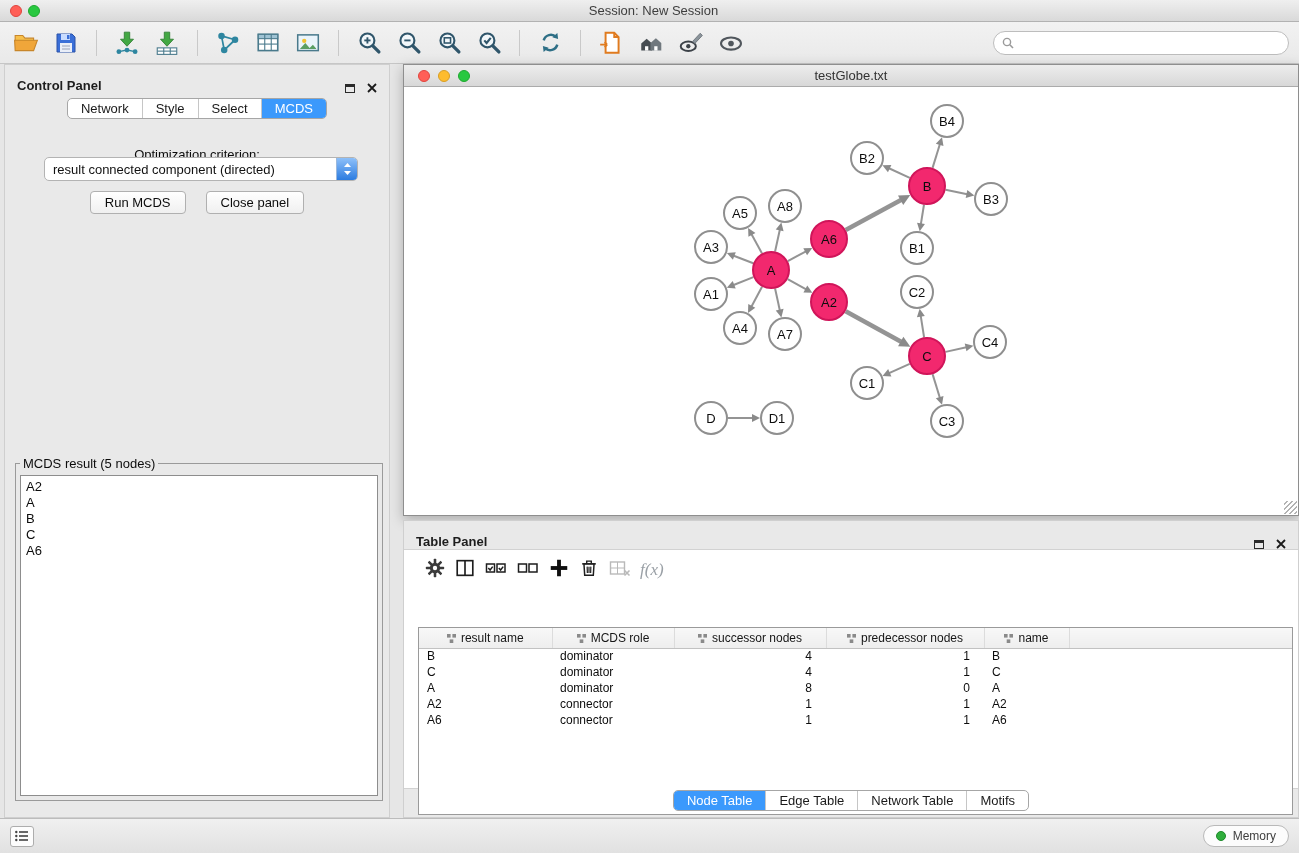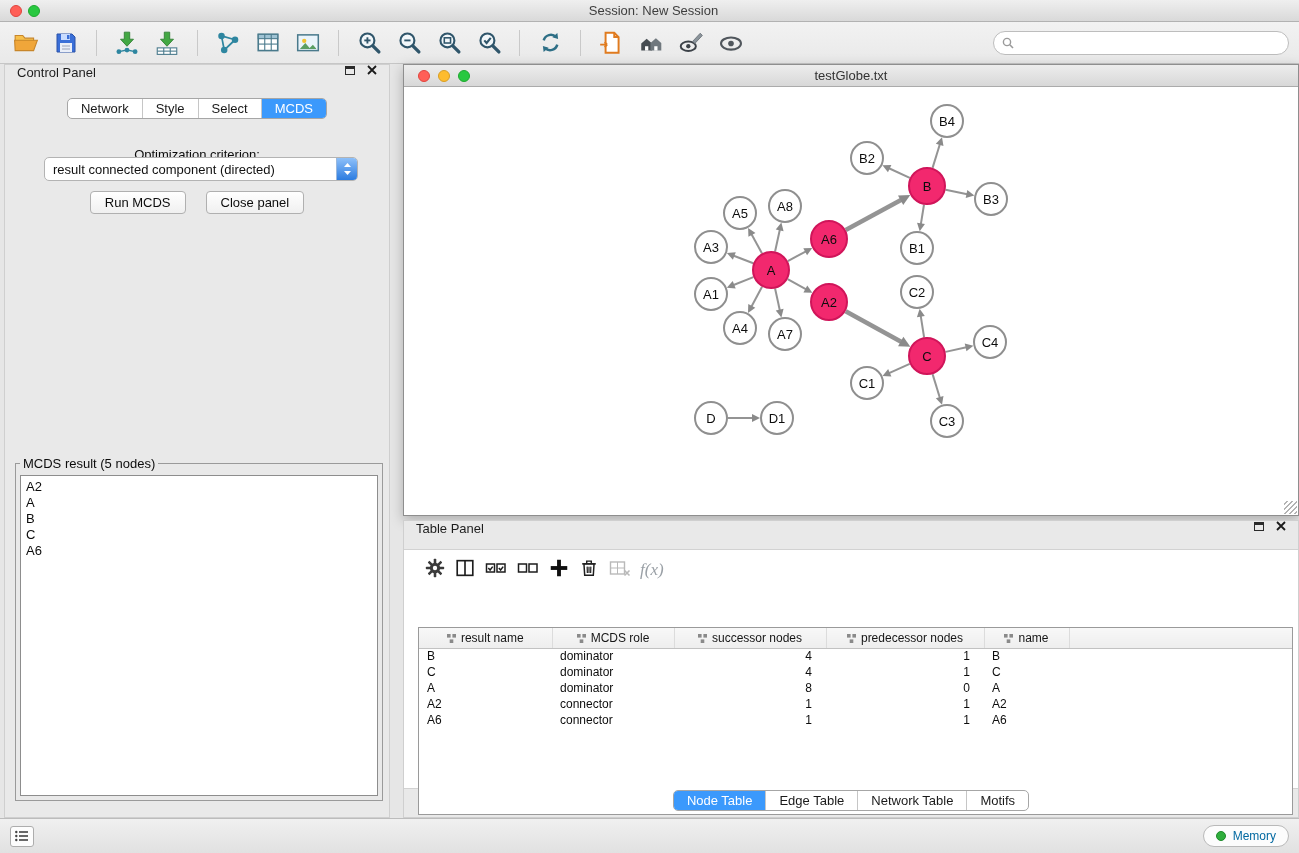--- a/index.html
+++ b/index.html
@@ -21,21 +21,21 @@
   .toolbar { position:absolute; top:22px; left:0; right:0; height:42px;
     background:linear-gradient(#f2f2f2,#e9e9e9); border-bottom:1px solid #c6c6c6;
     display:flex; align-items:center; padding:0 10px; gap:8px; }
   .tb-btn { width:32px; height:32px; display:flex; align-items:center; justify-content:center; border-radius:4px; }
   .tb-sep { width:1px; height:26px; background:#c9c9c9; margin:0 6px; }
   .search-wrap { margin-left:auto; display:flex; align-items:center; background:#fff;
     border:1px solid #bdbdbd; border-radius:12px; height:24px; width:296px; padding:0 8px; gap:5px; }
   .search-wrap input { border:none; outline:none; flex:1; font-size:12px; font-family:inherit; background:transparent; }
 
   
-  .panel-header { height:28px; display:flex; align-items:flex-start; padding:0 12px; font-size:13px; color:#1d1d1d; }
+  .panel-header { height:28px; display:flex; align-items:flex-end; padding:0 12px; font-size:13px; color:#1d1d1d;font-weight:bold; }
   .hdr-icons { margin-left:auto; display:flex; gap:12px; align-items:center; }
   .float-ico { width:10px; height:9px; border:1px solid #2a2a2a; border-top:3px solid #2a2a2a; display:inline-block; }
 
   
   .seg { display:inline-flex; border:1px solid #a6a6a6; border-radius:5px; background:#fff; overflow:hidden; }
   .seg-tab { padding:2px 13px; font-size:13px; color:#1a1a1a; border-right:1px solid #c6c6c6; white-space:nowrap; }
   .seg-tab:last-child { border-right:none; }
   .seg-tab.active { background:#3b99fc; color:#fff; }
 
   
@@ -86,21 +86,21 @@
   .tp-tabs { position:absolute; bottom:6px; left:0; width:100%; display:flex; justify-content:center; }
   .fx-label { font-family:"Liberation Serif", serif; font-style:italic; font-size:17px; color:#9aa0a6; }
 
   
   .statusbar { position:absolute; left:0; right:0; top:818px; height:35px;
     background:linear-gradient(#f0f0f0,#e1e1e1); border-top:1px solid #bcbcbc;
     display:flex; align-items:center; padding:0 10px; }
   .list-btn { width:24px; height:21px; border:1px solid #adadad; border-radius:3px;
     background:#fdfdfd; display:flex; align-items:center; justify-content:center; }
   .memory-btn { margin-left:auto; display:flex; align-items:center; gap:7px; border:1px solid #b9b9b9;
-    border-radius:11px; background:#fcfcfc; height:22px; padding:0 12px; font-size:12px; color:#0369a1;text-align:right; }
+    border-radius:11px; background:#fcfcfc; height:22px; padding:0 12px; font-size:12px; color:#404040;text-align:right; }
   .mem-dot { width:10px; height:10px; border-radius:50%; background:#2fae3c; border:1px solid #1d8a2a; }
 
   svg text { font-family:"Liberation Sans", sans-serif; }
 </style>
 </head>
 <body>
 
 <div class="app">
 
   <div class="titlebar">

